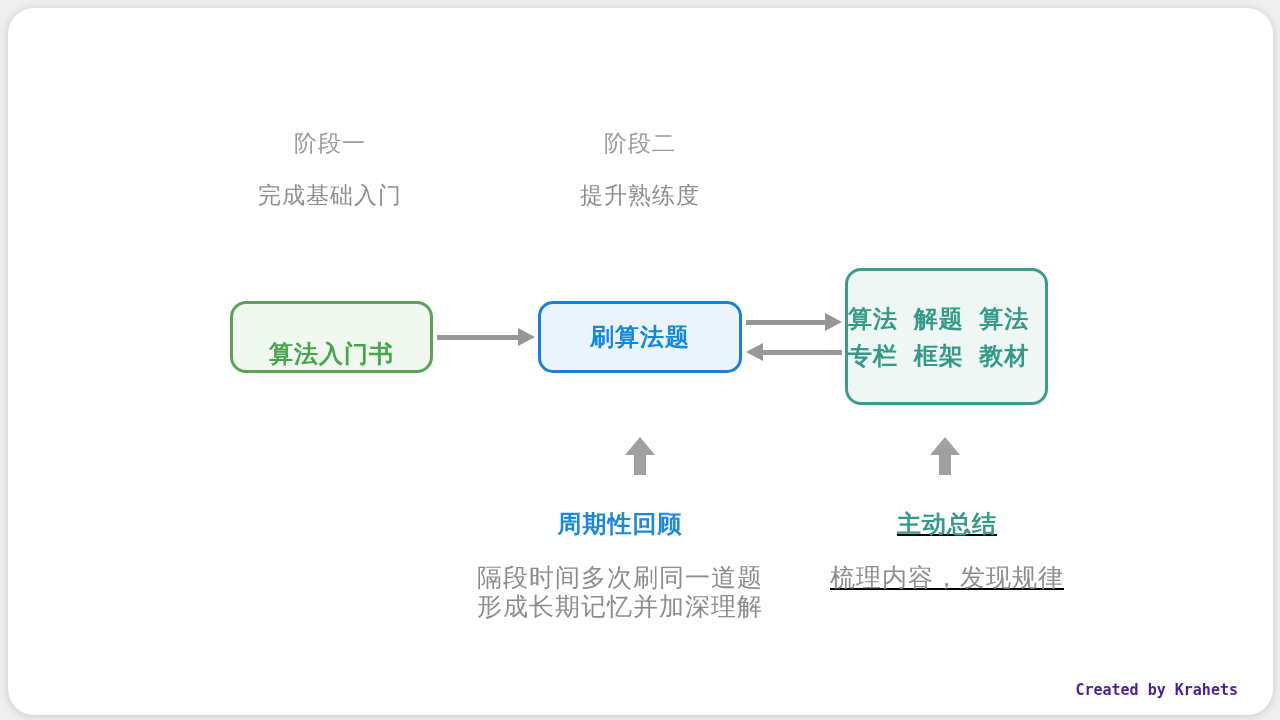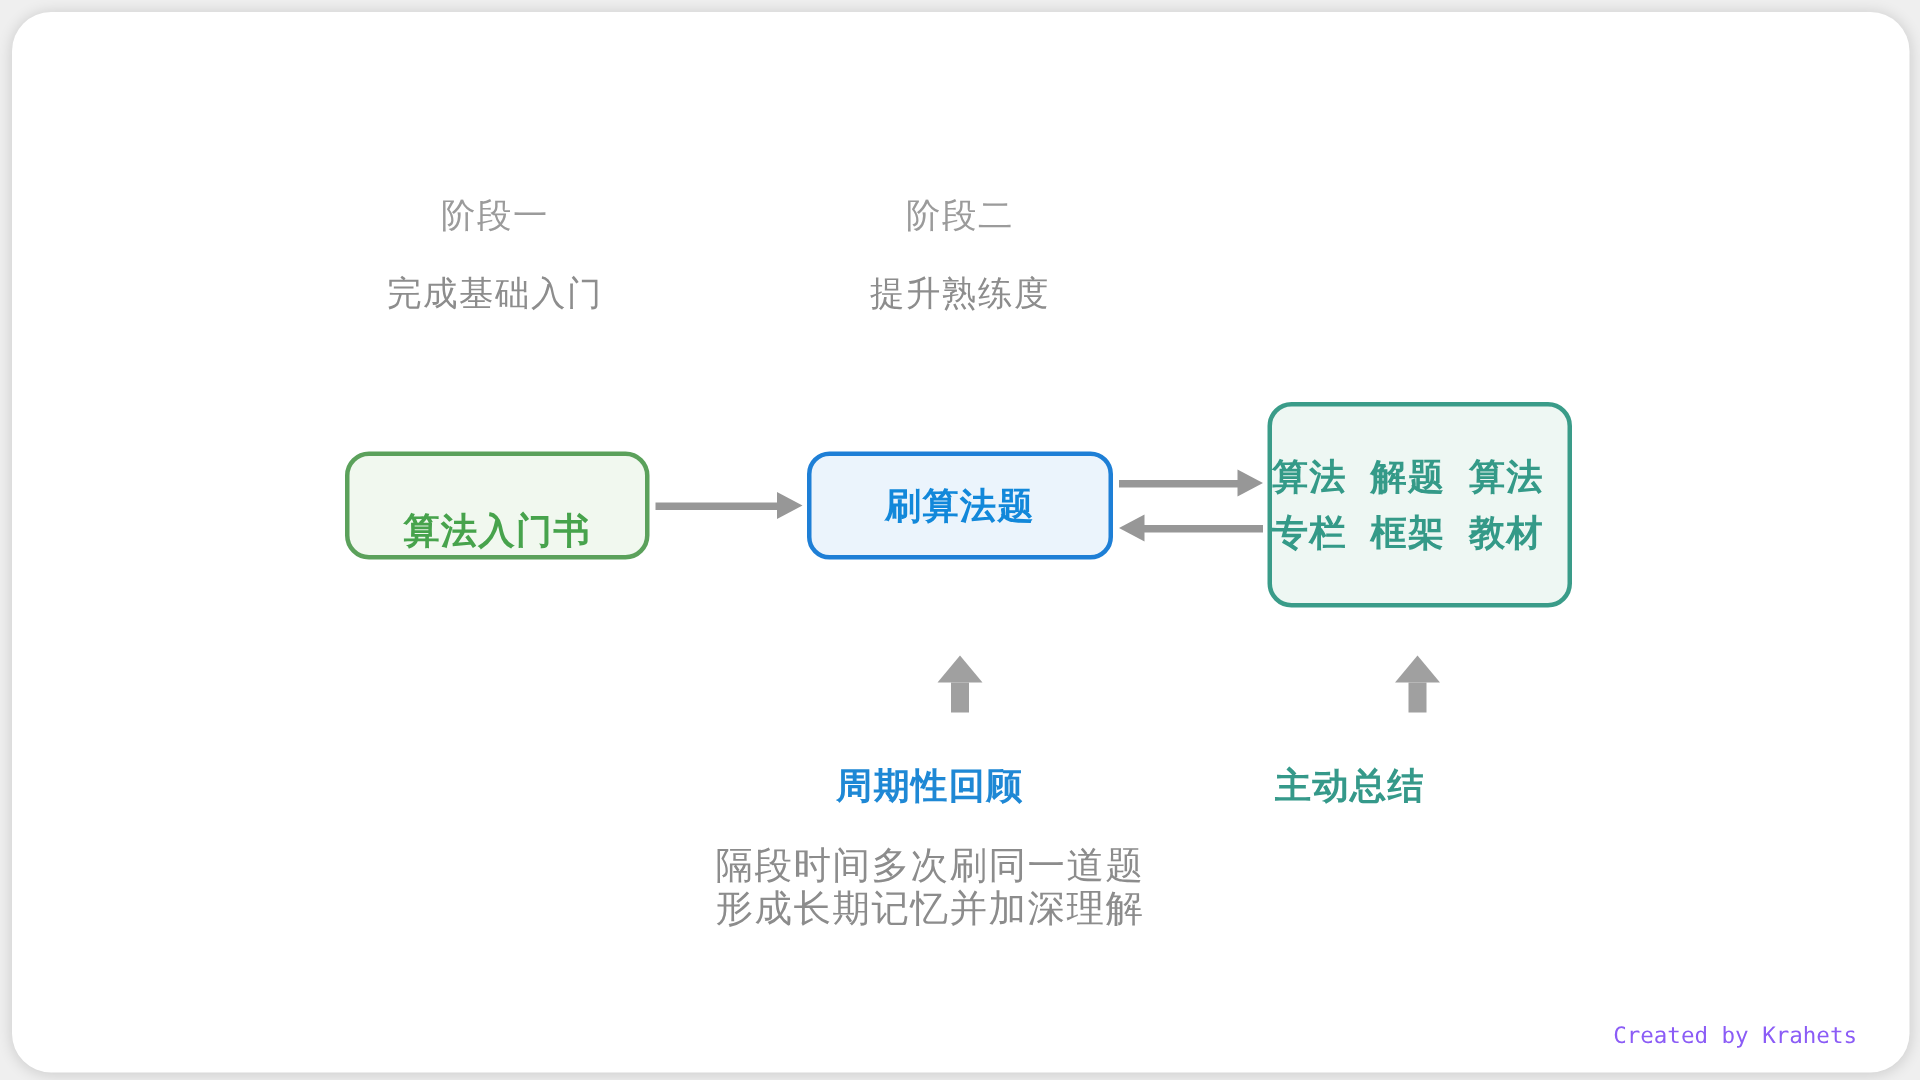--- a/index.html
+++ b/index.html
@@ -77,27 +77,27 @@
   .up-arrow-1 { left: 625px; top: 437px; }
   .up-arrow-2 { left: 930px; top: 437px; }
 
   
   .annotation { position: absolute; width: 340px; text-align: center; top: 508px; }
   .annotation .ann-title { font-size: 24px; font-weight: bold; letter-spacing: 1px; }
   .ann-1 .ann-title { color: #1e88d5; }
   .ann-2 .ann-title { color: #35998a; }
   .annotation .ann-desc { margin-top: 23px; font-size: 25px; color: #8c8c8c; line-height: 29px; letter-spacing: 1px; }
   .ann-1 { left: 450px; }
-  .ann-2 { left: 730px; }
+  .ann-2 { left: 777px; text-decoration: underline; }
 
   
   .footer-credit {
     position: absolute; right: 42px; bottom: 21px;
     font-family: "DejaVu Sans Mono", "Liberation Mono", monospace;
-    font-size: 15px; color: #8b5cf6;
+    font-size: 15px; color: #4c1d95; font-weight: bold;
   }
 </style>
 </head>
 <body>
 
 <div class="card"></div>
 
 <div class="canvas">
 
   <div class="stage-header stage-1">
@@ -148,18 +148,19 @@
   <div class="annotation ann-1">
     <div class="ann-title">周期性回顾</div>
     <div class="ann-desc">
       <div>隔段时间多次刷同一道题</div>
       <div>形成长期记忆并加深理解</div>
     </div>
   </div>
   <div class="annotation ann-2">
     <div class="ann-title">主动总结</div>
     <div class="ann-desc">
+      <div>梳理内容，发现规律</div>
     </div>
   </div>
 
   <div class="footer-credit">Created by Krahets</div>
 
 </div>
 
 </body></html>

